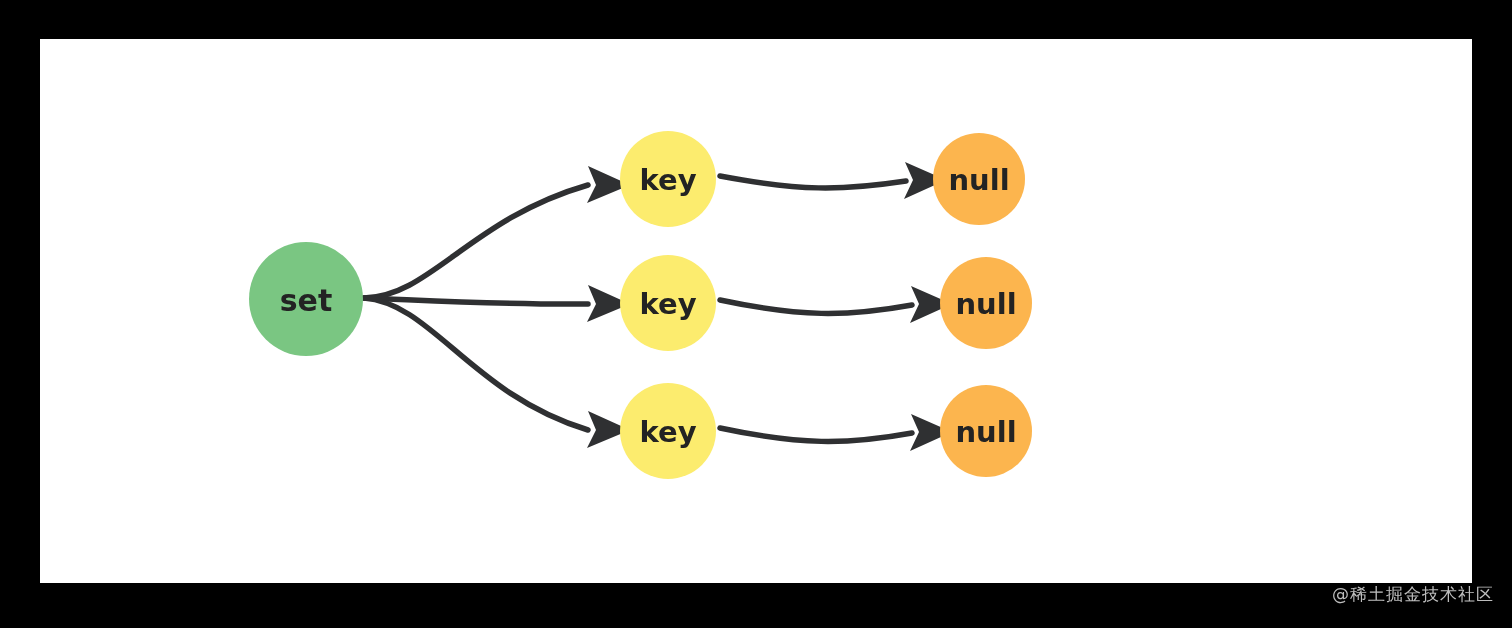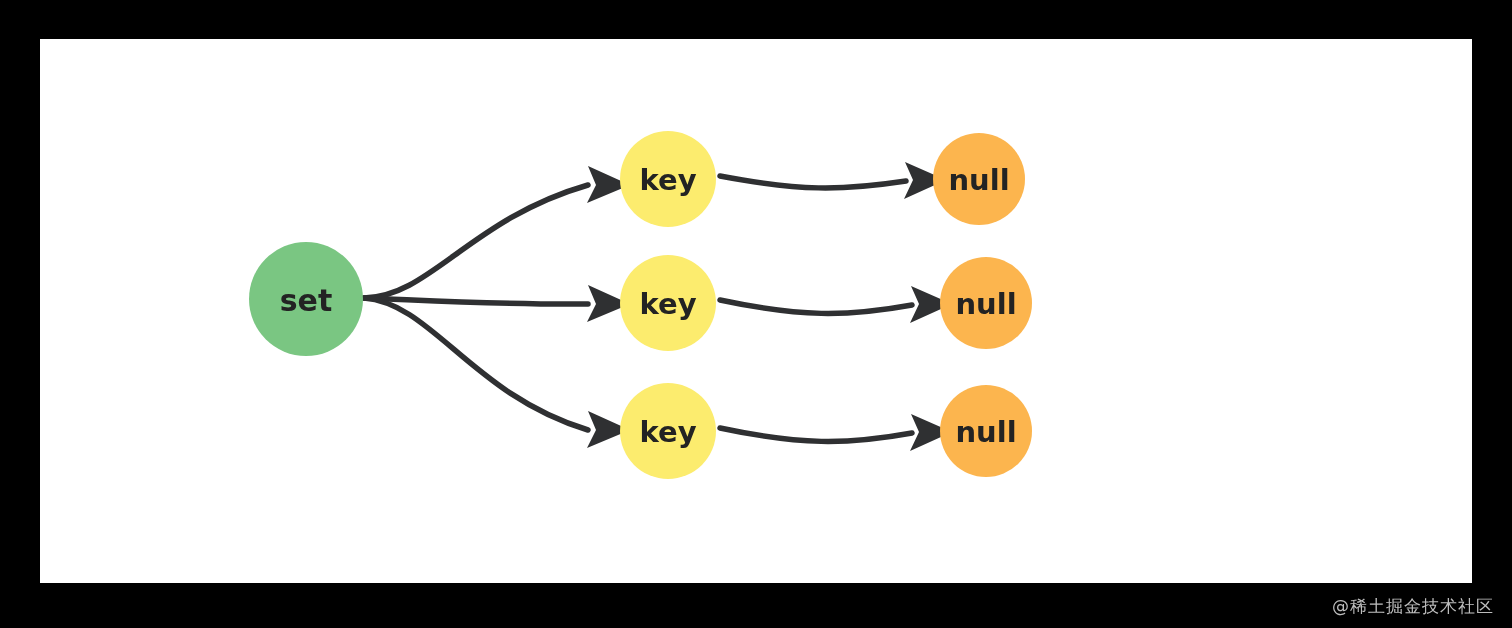--- a/index.html
+++ b/index.html
@@ -54,21 +54,21 @@
     stroke-width: 5.5;
     stroke-linecap: round;
   }
   .arrow-head {
     fill: #2f3032;
     stroke: none;
   }
   #watermark {
     position: absolute;
     right: 18px;
-    bottom: 10px;
+    bottom: 22px;
     color: #d8d8d8;
     font-family: "DejaVu Sans", "Liberation Sans", sans-serif;
     font-size: 17px;
     letter-spacing: 1px;
     white-space: nowrap;
     opacity: 0.88;
   }
 </style>
 </head>
 <body>

